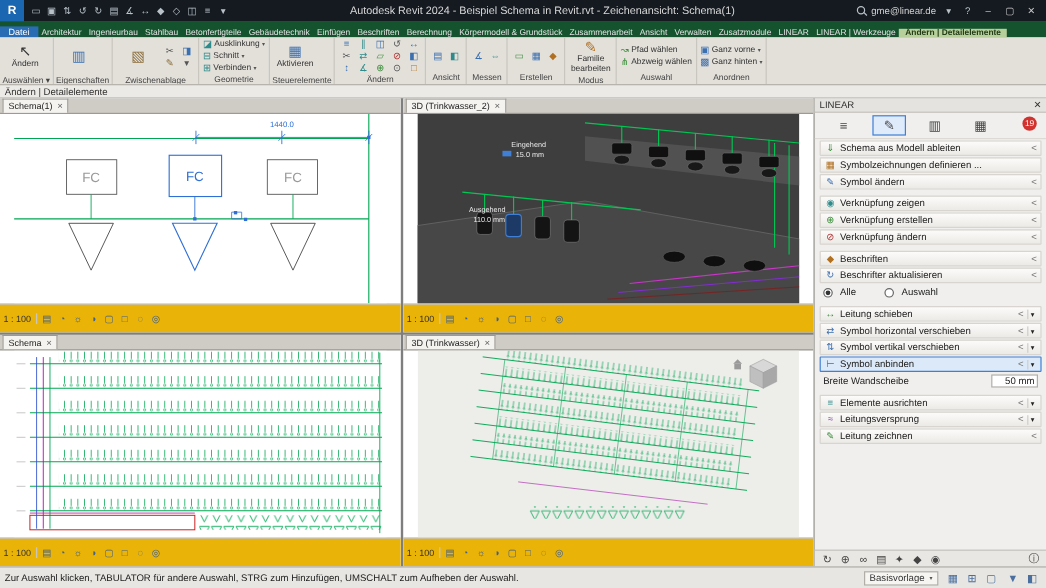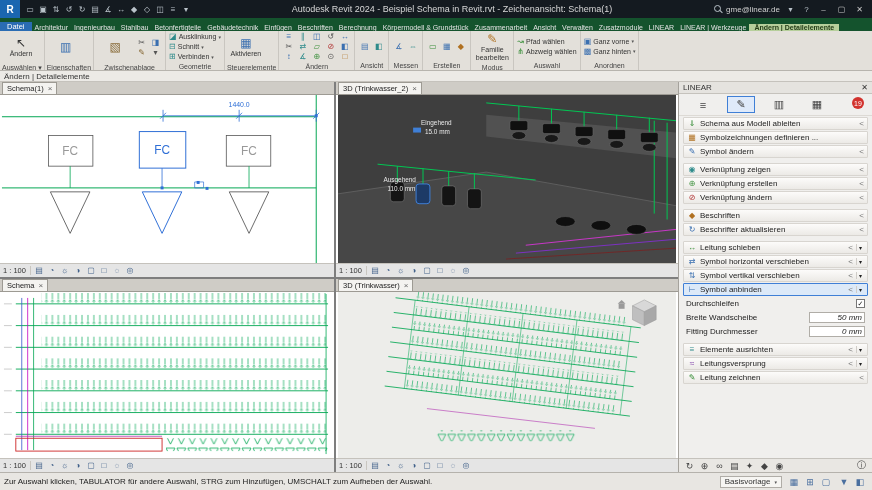--- a/index.html
+++ b/index.html
@@ -46,21 +46,21 @@
 
   
   .main{position:absolute;top:82px;left:0;width:872px;height:390px;background:#7e7e7e;}
   .viewport{position:absolute;display:flex;flex-direction:column;background:#fff;overflow:hidden;}
   .vtabs{height:13px;background:#cfccc6;display:flex;align-items:flex-end;border-bottom:1px solid #9d9a93;}
   .vtab{height:12px;background:#f4f3f0;border:1px solid #9d9a93;border-bottom:none;margin-left:2px;display:flex;align-items:center;gap:4px;padding:0 4px;font-size:7.5px;color:#222;white-space:nowrap;}
   .vtab .x{color:#666;font-size:8px;}
   .vcontent{flex:1;position:relative;overflow:hidden;}
   .vcontent svg{display:block;width:100%;height:100%;}
   svg text{font-family:"Liberation Sans",sans-serif;}
-  .vcb{height:14px;background:#e5e5e5;border-top:1px solid #c5c2bc;display:flex;align-items:center;gap:3px;padding:0 3px;}
+  .vcb{height:24px;background:#eab308;border-top:1px solid #c5c2bc;display:flex;align-items:center;gap:3px;padding:0 3px;}
   .vscale{font-size:7.5px;color:#333;padding-right:4px;border-right:1px solid #c9c6c0;}
   .vcb .ic{font-size:8px;color:#41618a;width:10px;text-align:center;}
 
   
   .panel{position:absolute;left:678px;top:0;width:194px;height:390px;background:#f0efed;border-left:1px solid #a5a29c;display:flex;flex-direction:column;}
   .phead{height:12px;background:#e5e3df;border-bottom:1px solid #c5c2bc;display:flex;align-items:center;padding:0 4px;font-size:8px;color:#333;}
   .phead .sp{flex:1;}
   .ptoolbar{height:22px;display:flex;align-items:center;gap:10px;padding:0 10px;position:relative;border-bottom:1px solid #dddad5;}
   .ptool{width:28px;height:17px;display:flex;align-items:center;justify-content:center;font-size:11px;color:#444;border:1px solid transparent;}
   .ptool.active{border-color:#3f7fd6;background:#dfeafa;}
@@ -69,21 +69,21 @@
   .psection{font-size:8.5px;color:#222;padding:3px 6px 3px 6px;}
   .lp-btn{margin:0 4px 1px 4px;height:13px;border:1px solid #d8d5d0;background:linear-gradient(#fcfbfa,#eceae6);border-radius:1px;display:flex;align-items:center;gap:3px;padding:0 3px;font-size:8px;color:#222;}
   .lp-btn.active{border-color:#3f7fd6;background:#dce9f8;}
   .lp-btn .lic{width:10px;text-align:center;font-size:8px;}
   .lp-btn .lbl{flex:1;white-space:nowrap;overflow:hidden;}
   .lp-btn .sfx{color:#777;}
   .lp-btn .drp{width:8px;text-align:center;color:#222;font-size:6px;border-left:1px solid #d0cdc8;}
   .lp-sep{height:4px;}
   .lp-row{margin:0 4px 1px 4px;height:13px;display:flex;align-items:center;gap:3px;padding:0 3px;font-size:8px;color:#222;}
   .lp-row .lbl{flex:1;white-space:nowrap;overflow:hidden;}
-  .fieldbox{width:56px;height:11px;background:#fff;border:1px solid #b0ada7;font-size:8px;text-align:right;padding:0 2px;line-height:10px;color:#222;font-style:italic;}
+  .fieldbox{width:39px;height:11px;background:#fff;border:1px solid #b0ada7;font-size:8px;text-align:right;padding:0 2px;line-height:10px;color:#222;}
   .cbox{width:9px;height:9px;background:#fff;border:1px solid #777;font-size:7px;line-height:8px;text-align:center;color:#222;}
   .radio{width:8px;height:8px;border:1px solid #666;border-radius:50%;background:#fff;display:inline-flex;align-items:center;justify-content:center;}
   .radio .dot{width:4px;height:4px;border-radius:50%;background:#333;}
   .rlbl{font-size:8px;color:#222;margin-left:3px;}
   .pfoot{height:14px;border-top:1px solid #c5c2bc;background:#e9e7e3;display:flex;align-items:center;gap:4px;padding:0 5px;}
   .pfoot .ic{font-size:9px;color:#444;width:11px;text-align:center;}
   .pfoot .sp{flex:1;}
 
   
   .statusbar{position:absolute;top:472px;left:0;right:0;height:18px;background:#e8e6e2;border-top:1px solid #b5b2ac;display:flex;align-items:center;padding:0 4px;gap:6px;}
@@ -670,20 +670,30 @@
             <div class="lp-btn">
               <span class="lic" style="color: rgb(176, 112, 32);">◆</span>
               <span class="lbl">Beschriften</span>
               <span class="sfx">&lt;</span>
             </div>
             <div class="lp-btn">
               <span class="lic" style="color: rgb(58, 111, 176);">↻</span>
               <span class="lbl">Beschrifter aktualisieren</span>
               <span class="sfx">&lt;</span>
             </div>
+            <div class="lp-row">
+              <span class="radio">
+                <span class="dot"></span>
+              </span>
+              <span class="rlbl">Alle</span>
+              <span style="width: 18px;"></span>
+              <span class="radio"></span>
+              <span class="rlbl">Auswahl</span>
+              <span style="width: 18px;"></span>
+            </div>
             <div class="lp-sep"></div>
             <div class="lp-btn">
               <span class="lic" style="color: rgb(58, 143, 58);">↔</span>
               <span class="lbl">Leitung schieben</span>
               <span class="sfx">&lt;</span>
               <span class="drp">▾</span>
             </div>
             <div class="lp-btn">
               <span class="lic" style="color: rgb(58, 111, 176);">⇄</span>
               <span class="lbl">Symbol horizontal verschieben</span>
@@ -696,30 +706,22 @@
               <span class="sfx">&lt;</span>
               <span class="drp">▾</span>
             </div>
             <div class="lp-btn active">
               <span class="lic" style="color: rgb(58, 111, 176);">⊢</span>
               <span class="lbl">Symbol anbinden</span>
               <span class="sfx">&lt;</span>
               <span class="drp">▾</span>
             </div>
             <div class="lp-row">
-              <span class="lbl">Durchschleifen</span>
-              <span class="cbox">✓</span>
-            </div>
-            <div class="lp-row">
               <span class="lbl">Breite Wandscheibe</span>
               <span class="fieldbox">50 mm</span>
-            </div>
-            <div class="lp-row">
-              <span class="lbl">Fitting Durchmesser</span>
-              <span class="fieldbox">0 mm</span>
             </div>
             <div class="lp-sep"></div>
             <div class="lp-btn">
               <span class="lic" style="color: rgb(46, 139, 139);">≡</span>
               <span class="lbl">Elemente ausrichten</span>
               <span class="sfx">&lt;</span>
               <span class="drp">▾</span>
             </div>
             <div class="lp-btn">
               <span class="lic" style="color: rgb(138, 79, 176);">≈</span>

